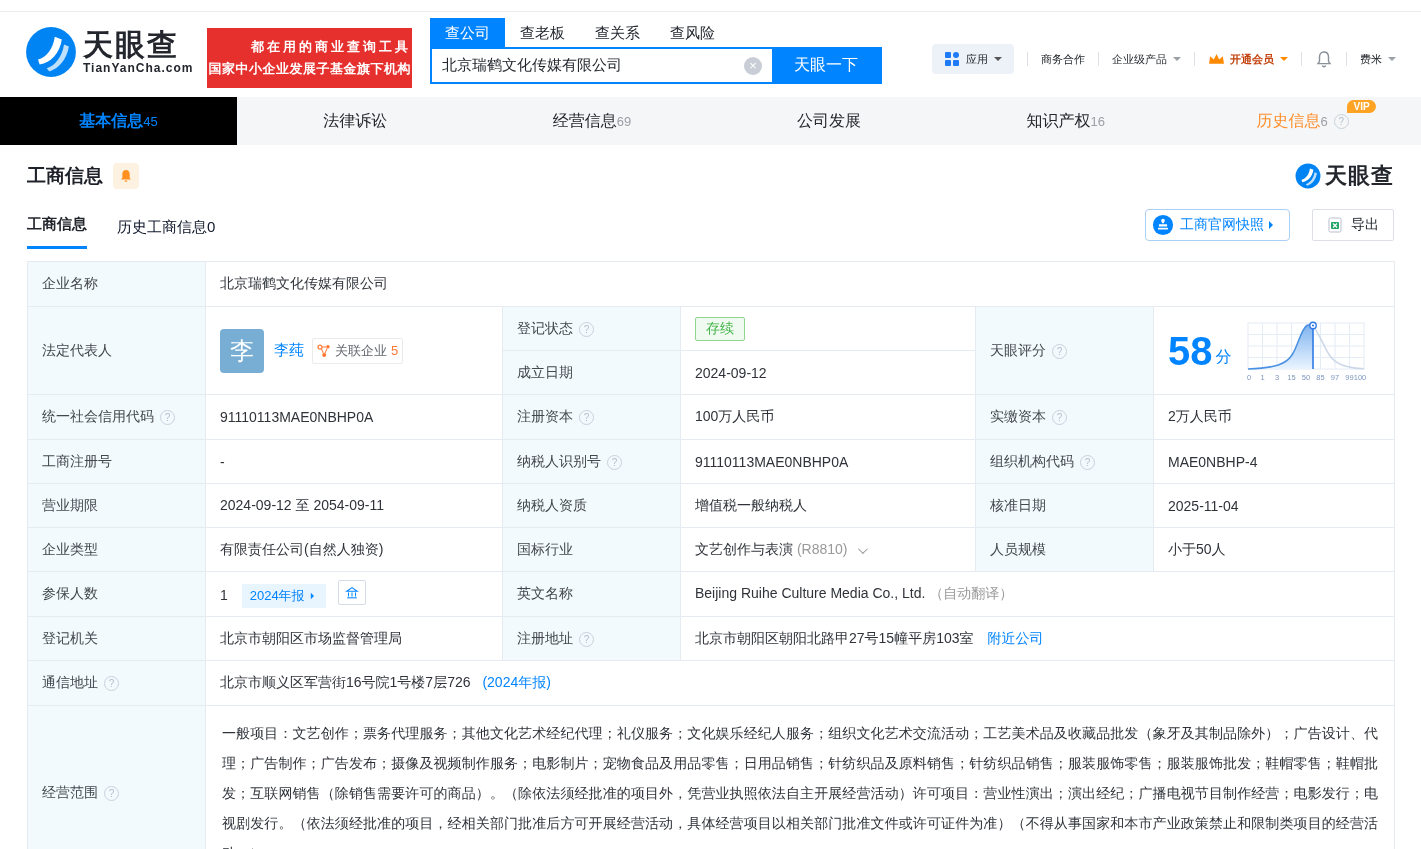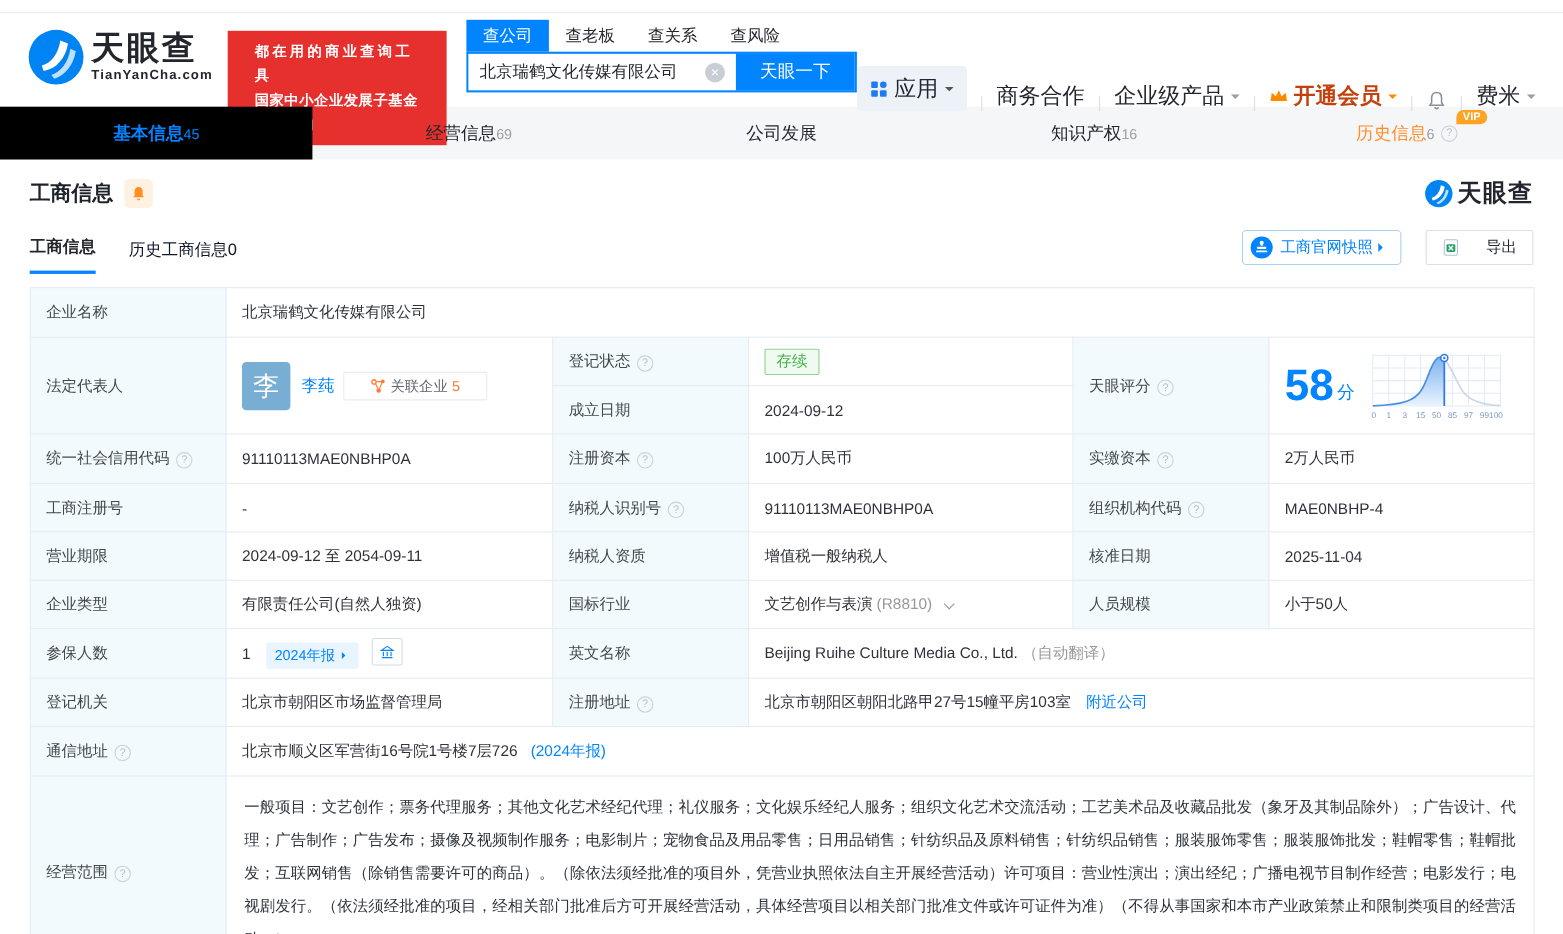--- a/index.html
+++ b/index.html
@@ -12,37 +12,37 @@
   .topline { height:12px; border-bottom:1px solid #ececec; }
 
   
   .hdr { display:flex; align-items:flex-start; padding:0 25px; height:85px; }
   .logo { display:flex; align-items:center; margin-top:14px; cursor:pointer; }
   .logo svg { width:52px; height:52px; }
   .logo-txt { margin-left:6px; }
   .logo-cn { font-size:30px; font-weight:bold; color:#23272d; letter-spacing:2px; line-height:32px;}
   .logo-en { font-size:12px; font-weight:bold; color:#23272d; letter-spacing:1px; }
   .slogan {
-    margin:16px 0 0 14px; background:#e6302e; color:#fff; text-align:left;
-    padding:8px 24px; font-size:13px; line-height:22px; font-weight:bold;
+    margin:16px 0 0 14px; background:#e6302e; color:#fff; text-align:right;
+    padding:8px 1px; font-size:13px; line-height:22px; font-weight:bold;
   }
   .slogan .l1 { letter-spacing:3px; }
   .slogan .l2 { letter-spacing:0.5px; }
   .searchwrap { margin:6px 0 0 18px; width:452px; }
   .stabs { display:flex; }
   .stab { padding:0 15px; height:29px; line-height:29px; font-size:15px; color:#23272d; cursor:pointer; }
   .stab.active { background:#0084ff; color:#fff; }
   .sbox { display:flex; height:37px; border:2px solid #0084ff; }
   .sinput { flex:1; border:none; outline:none; padding:0 34px 0 10px; font-size:15px; color:#23272d;
             font-family:inherit; }
   .sclear { width:18px; height:18px; border-radius:50%; background:#c9ced6; color:#fff; text-align:center;
             line-height:17px; font-size:13px; align-self:center; margin-left:-28px; cursor:pointer; }
   .sbtn { width:108px; background:#0084ff; color:#fff; border:none; font-size:16px; cursor:pointer;
           margin-left:10px; font-family:inherit; }
-  .topmenu { margin-left:auto; margin-top:48px; display:flex; align-items:flex-end; font-size:20px; color:#23272d; white-space:nowrap; }
+  .topmenu { margin-left:auto; margin-top:32px; display:flex; align-items:center; font-size:11px; color:#23272d; white-space:nowrap; }
   .topmenu > span { cursor:pointer; display:inline-flex; align-items:center; }
   .vsep { width:1px; height:14px; background:#dcdfe3; margin:0 13px; }
   .apps { background:#edf2f9; border-radius:4px; padding:7px 12px; }
   .apps svg { width:16px; height:16px; margin-right:6px; }
   .caret { width:0; height:0; border:4px solid transparent; border-top-color:#555; display:inline-block;
            margin-left:6px; transform:translateY(2px); }
   .caret.gray { border-top-color:#9aa0a6; }
   .caret.orange { border-top-color:#ff8a00; }
   .vip-entry { color:#c2410c; font-weight:bold; }
   .vip-entry svg { width:17px; height:13px; margin-right:5px; }
@@ -75,40 +75,40 @@
   .subtabs { display:flex; align-items:flex-end; margin-top:18px; }
   .subtab { font-size:15px; color:#23272d; padding-bottom:12px; cursor:pointer; }
   .subtab.active { border-bottom:3px solid #0084ff; font-weight:bold; }
   .subtab.muted { color:#0f172a; margin-left:30px; }
   .subtab-actions { margin-left:auto; display:flex; align-items:center; padding-bottom:8px;justify-content:space-between; }
   .btn-snapshot { display:inline-flex; align-items:center; border:1px solid #abd0f5; border-radius:4px;
                   background:#fff; color:#0084ff; font-size:14px; padding:4px 12px 4px 6px; cursor:pointer; font-family:inherit;}
   .btn-snapshot svg { width:22px; height:22px; margin-right:6px; }
   .arrow-r { width:0; height:0; border:4px solid transparent; border-left-color:#0084ff; display:inline-block; margin-left:5px; }
   .btn-export { display:inline-flex; align-items:center; border:1px solid #dcdfe5; border-radius:2px;
-                background:#fff; color:#23272d; font-size:14px; padding:6px 14px; margin-left:22px; cursor:pointer; font-family:inherit;gap:16px;}
+                background:#fff; color:#23272d; font-size:14px; padding:6px 14px; margin-left:22px; cursor:pointer; font-family:inherit;}
   .btn-export svg { width:16px; height:16px; margin-right:8px; }
 
   
   table.info { width:1367px; border-collapse:collapse; table-layout:fixed; margin-top:12px; }
   .info td { border:1px solid #e6ebf2; padding:0 14px; font-size:14px; color:#2f3339; vertical-align:middle; }
   .info td.lbl { background:#f3fafd; color:#43474e; }
   tr.h45 { height:45px; } tr.h44 { height:44px; }
   tr.scope-row { height:145px; }
   .scope-row td.val-scope { line-height:30px; padding:12px 16px; text-align:justify; }
   a.blue { color:#0084ff; text-decoration:none; cursor:pointer; }
   .gray { color:#999; }
   .status-badge { display:inline-block; background:#f0faf0; border:1px solid #8fd48f; color:#44b549;
                   font-size:14px; padding:2px 10px; border-radius:2px; }
   .rep-cell { display:flex; align-items:center; }
   .avatar { width:44px; height:44px; background:#78aed3; color:#fff; font-size:24px; border-radius:4px;
             display:flex; align-items:center; justify-content:center; flex:none; cursor:pointer; }
   .rep-name { margin-left:10px; font-size:15px; }
   .rel-badge { display:inline-flex; align-items:center; border:1px solid #ebebeb; border-radius:2px;
-               padding:3px 24px; margin-left:8px; font-size:13px; color:#62666d; cursor:pointer; background:#fff; }
+               padding:3px 4px; margin-left:8px; font-size:13px; color:#62666d; cursor:pointer; background:#fff; }
   .rel-badge svg { width:14px; height:14px; margin-right:4px; }
   .rel-badge b { color:#ff7733; font-weight:normal; margin-left:4px; }
   .pill { display:inline-flex; align-items:center; background:#e8f4fe; color:#0084ff; font-size:13px;
           padding:3px 8px; border-radius:2px; margin-left:10px; cursor:pointer; }
   .pill .arrow-r { border-left-color:#0084ff; transform:scale(.8); }
   .iconbtn { display:inline-flex; align-items:center; justify-content:center; width:28px; height:25px;
              border:1px solid #d5dce6; border-radius:2px; margin-left:8px; cursor:pointer; background:#fff; }
   .iconbtn svg { width:14px; height:14px; }
   .chev { display:inline-block; width:7px; height:7px; border-right:1.5px solid #999; border-bottom:1.5px solid #999;
           transform:rotate(45deg) translateY(-2px); margin-left:7px; cursor:pointer; }
@@ -192,20 +192,23 @@
       <span>费米</span>
       <i class="caret gray"></i>
     </span>
   </nav>
 </header>
 
 <div class="navtabs">
   <div class="ntab active">
     <span>基本信息</span>
     <span class="cnt">45</span>
+  </div>
+  <div class="ntab">
+    <span>法律诉讼</span>
   </div>
   <div class="ntab">
     <span>经营信息</span>
     <span class="cnt">69</span>
   </div>
   <div class="ntab">
     <span>公司发展</span>
   </div>
   <div class="ntab">
     <span>知识产权</span>

